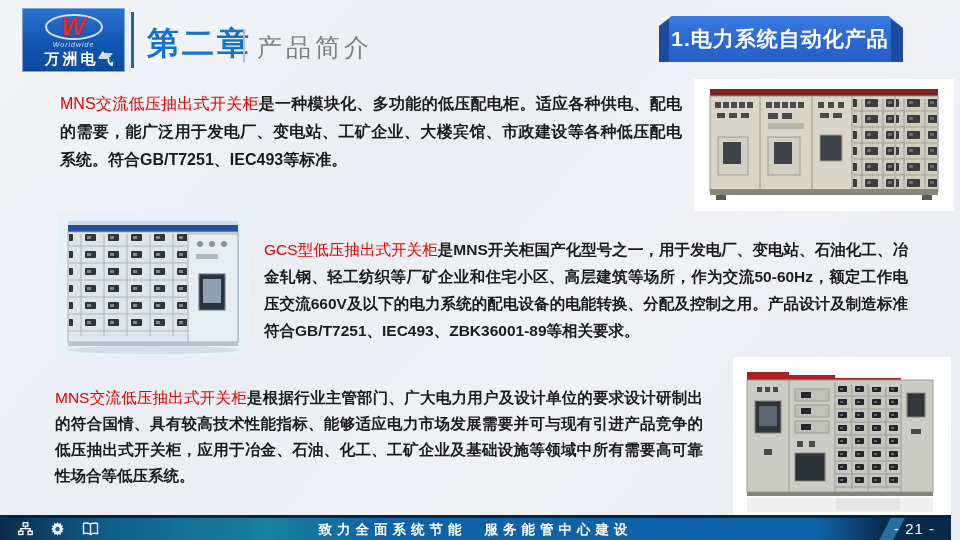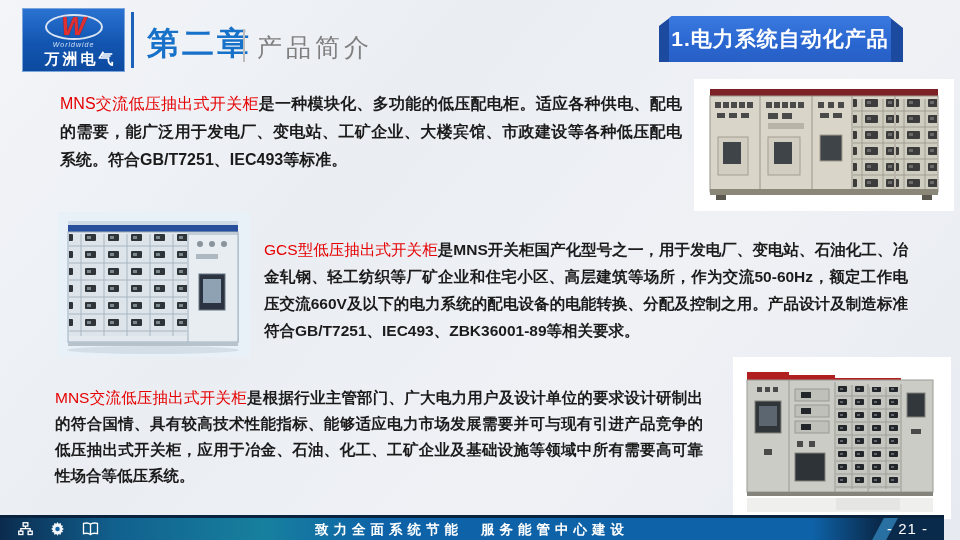--- a/index.html
+++ b/index.html
@@ -65,21 +65,21 @@
   .para1{left:60px;top:90px;width:622px;font-size:16px;line-height:28px;}
   .para2{left:264px;top:236px;width:644px;font-size:15.5px;line-height:27px;}
   .para3{left:55px;top:385px;width:648px;font-size:15.5px;line-height:26px;}
   
   .pimg{position:absolute;display:block;}
   .pimg1{left:694px;top:79px;width:260px;height:132px;}
   .pimg2{left:58px;top:212px;width:192px;height:145px;}
   .pimg3{left:733px;top:357px;width:218px;height:162px;}
   
   .footer{
-    position:absolute;left:0;right:16px;bottom:0;height:25px;
+    position:absolute;left:0;right:9px;bottom:0;height:25px;
     background:linear-gradient(90deg,#0b2b4e 0%,#11608e 12%,#17809e 28%,#0e63a8 40%,#0e63a8 86%,#0a2a4c 93%,#0a2a4c 100%);
     padding-left:48px;
   }
   .footer::before{
     content:"";position:absolute;left:0;right:0;top:0;height:3px;background:#09233f;
   }
   .footer-slash{
     position:absolute;right:52px;top:3px;width:14px;height:22px;background:#2e7cb0;
     transform:skewX(-28deg);opacity:.85;
   }

